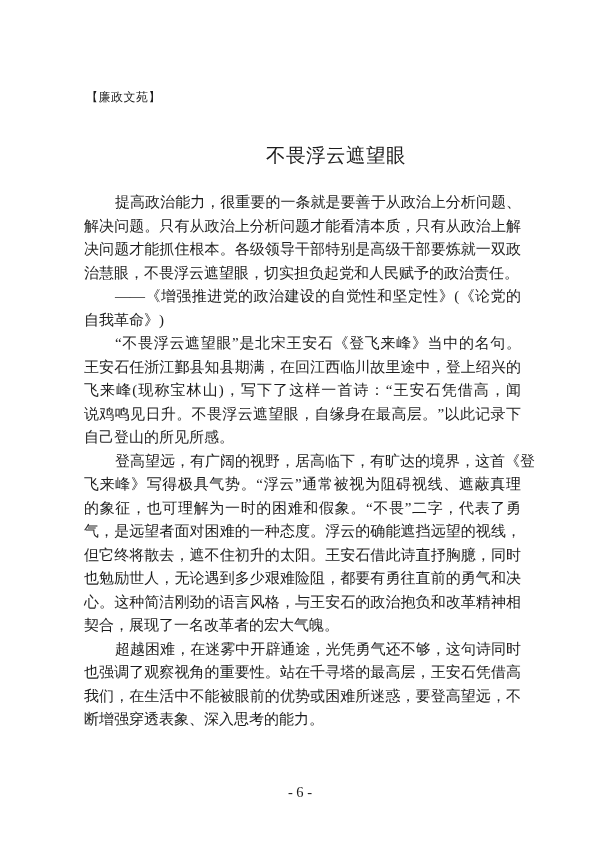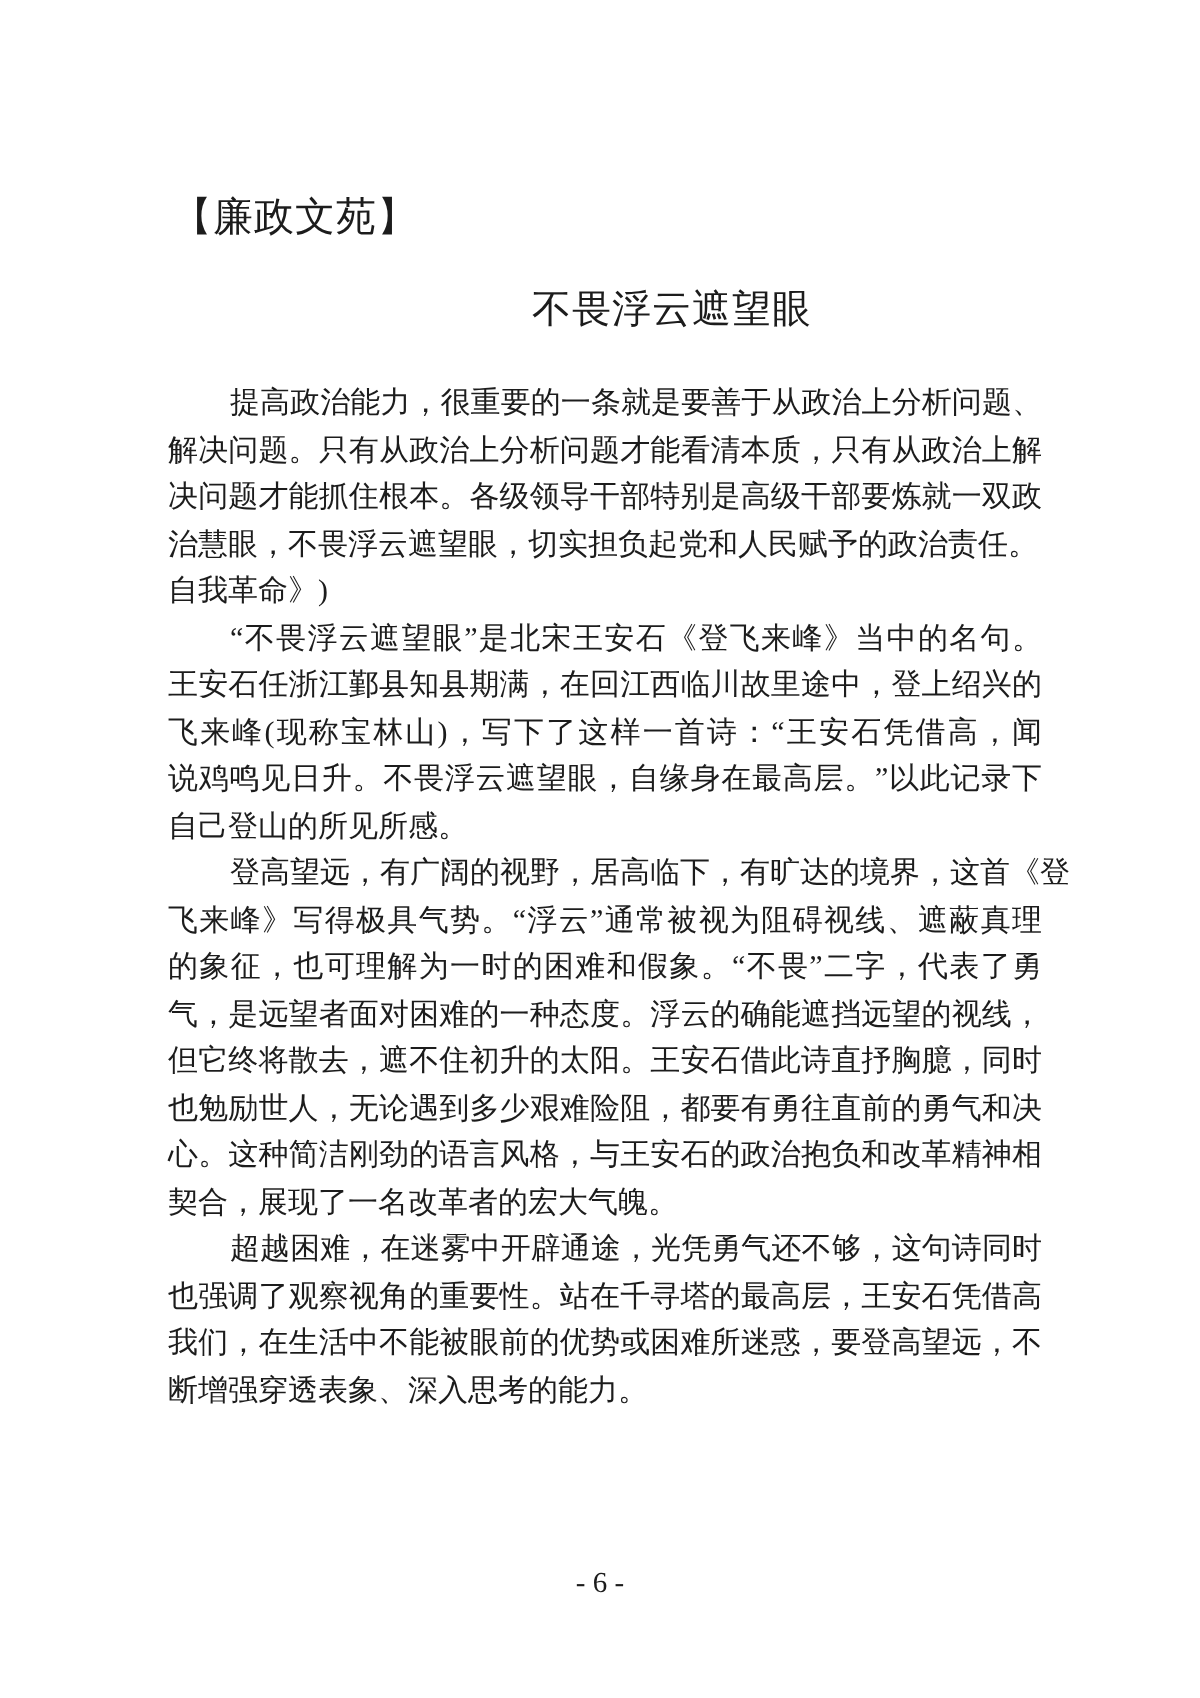--- a/index.html
+++ b/index.html
@@ -12,22 +12,22 @@
     width: 600px;
     height: 849px;
     background: #ffffff;
     overflow: hidden;
     font-family: "Liberation Serif", "DejaVu Serif", serif;
     color: #1c1c1c;
   }
   .section-header {
     position: absolute;
     left: 86px;
-    top: 99px;
-    font-size: 20px;
+    top: 87px;
+    font-size: 12px;
     line-height: 20px;
     letter-spacing: 0.5px;
     white-space: nowrap;
   }
   .doc-title {
     position: absolute;
     left: 0;
     top: 143px;
     width: 600px;
     text-align: center;
@@ -77,20 +77,21 @@
   <div class="section-header">【廉政文苑】</div>
 
   <div class="doc-title">不畏浮云遮望眼</div>
 
   <div class="body-text">
     <div>
         <div class="line first">提高政治能力，很重要的一条就是要善于从政治上分析问题、</div>
         <div class="line">解决问题。只有从政治上分析问题才能看清本质，只有从政治上解</div>
         <div class="line">决问题才能抓住根本。各级领导干部特别是高级干部要炼就一双政</div>
         <div class="line last">治慧眼，不畏浮云遮望眼，切实担负起党和人民赋予的政治责任。</div>
+        <div class="line first">——《增强推进党的政治建设的自觉性和坚定性》(《论党的</div>
         <div class="line last">自我革命》)</div>
         <div class="line first">“不畏浮云遮望眼”是北宋王安石《登飞来峰》当中的名句。</div>
         <div class="line">王安石任浙江鄞县知县期满，在回江西临川故里途中，登上绍兴的</div>
         <div class="line">飞来峰(现称宝林山)，写下了这样一首诗：“王安石凭借高，闻</div>
         <div class="line">说鸡鸣见日升。不畏浮云遮望眼，自缘身在最高层。”以此记录下</div>
         <div class="line last">自己登山的所见所感。</div>
         <div class="line first">登高望远，有广阔的视野，居高临下，有旷达的境界，这首《登</div>
         <div class="line">飞来峰》写得极具气势。“浮云”通常被视为阻碍视线、遮蔽真理</div>
         <div class="line">的象征，也可理解为一时的困难和假象。“不畏”二字，代表了勇</div>
         <div class="line">气，是远望者面对困难的一种态度。浮云的确能遮挡远望的视线，</div>

